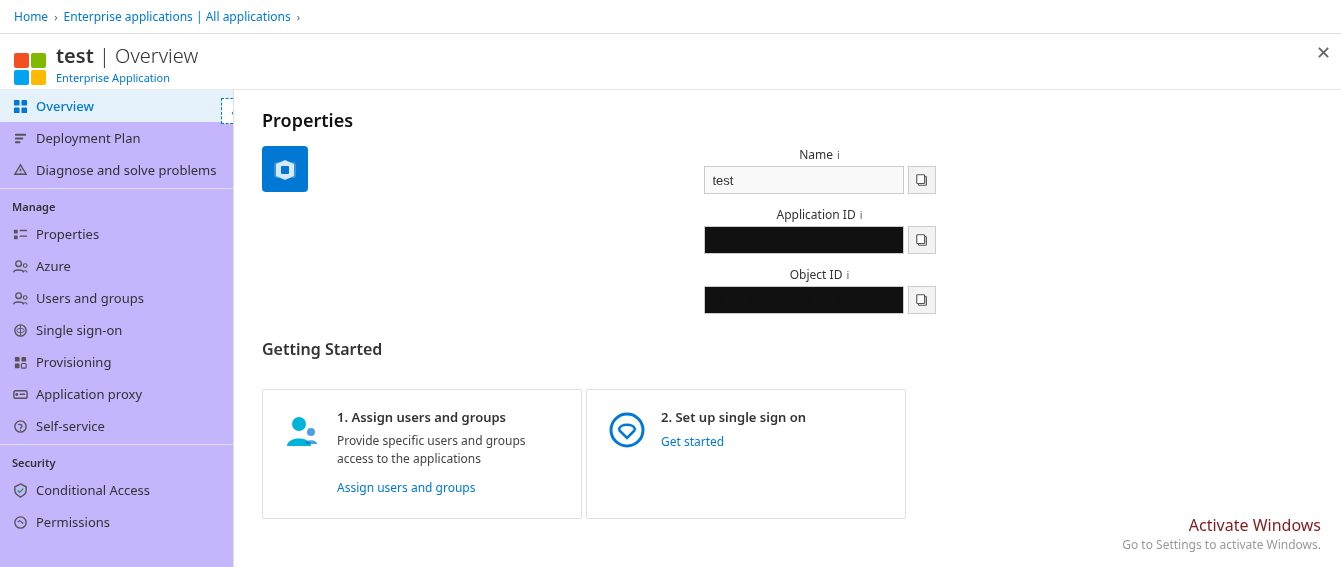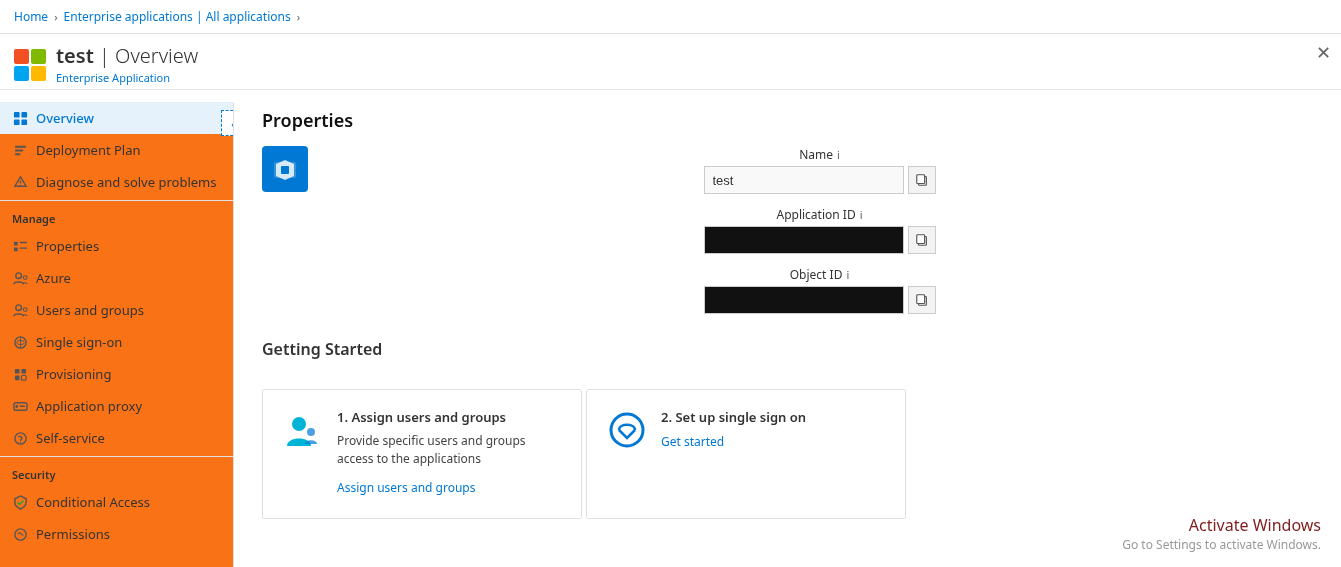--- a/index.html
+++ b/index.html
@@ -2,39 +2,39 @@
 <html><head>
   <meta charset="utf-8">
   <style>
     * { box-sizing: border-box; margin: 0; padding: 0; }
     body { font-family: 'Segoe UI', system-ui, sans-serif; font-size: 13px; background: #fff; color: #333; height: 567px; width: 1341px; overflow: hidden; display: flex; flex-direction: column; }
 
     .top-bar { display: flex; align-items: flex-end; padding: 8px 14px; border-bottom: 1px solid #e0e0e0; }
     .breadcrumb { display: flex; align-items: center; gap: 6px; font-size: 12px; color: #0078d4; }
     .breadcrumb span.sep { color: #666; font-size: 11px; }
 
-    .header-row { display: flex; align-items: center; padding: 8px 14px 4px; border-bottom: 1px solid #e8e8e8; position: relative; }
+    .header-row { display: flex; align-items: flex-end; padding: 8px 14px 4px; border-bottom: 1px solid #e8e8e8; position: relative; }
     .app-icon { width: 32px; height: 32px; margin-right: 10px; display: grid; grid-template-columns: 1fr 1fr; gap: 2px; margin-top: 2px; }
     .app-icon div { border-radius: 2px; }
     .icon-tl { background: #f25022; }
     .icon-tr { background: #7fba00; }
     .icon-bl { background: #00a4ef; }
     .icon-br { background: #ffb900; }
 
     .header-title-block { flex: 1; }
     .header-title { font-size: 20px; font-weight: 300; color: #333; }
     .header-title strong { font-weight: 600; }
     .header-subtitle { font-size: 11px; color: #0078d4; margin-top: 1px; }
 
     .close-btn { position: absolute; right: 10px; top: 8px; font-size: 18px; color: #666; cursor: pointer; background: none; border: none; }
 
     .main-layout { display: flex; flex: 1; overflow: hidden; }
 
     
-    .sidebar { width: 234px; min-width: 234px; border-right: 1px solid #e0e0e0; overflow-y: auto; background: #f97316; position: relative; margin-top: 12px; }
+    .sidebar { width: 234px; min-width: 234px; border-right: 1px solid #e0e0e0; overflow-y: auto; background: #c4b5fd; position: relative; }
     .collapse-btn { position: absolute; right: -14px; top: 8px; z-index: 10; border: 1px dashed #0078d4; background: #fff; width: 26px; height: 26px; display: flex; align-items: center; justify-content: center; cursor: pointer; color: #0078d4; font-size: 11px; }
 
     .sidebar-item { display: flex; align-items: center; gap: 8px; padding: 7px 12px; cursor: pointer; color: #333; font-size: 13px; }
     .sidebar-item.active { background: #e6f2fb; color: #0078d4; font-weight: 500; }
     .sidebar-item .sicon { width: 16px; height: 16px; display: flex; align-items: center; justify-content: center; flex-shrink: 0; }
 
     .sidebar-section-label { padding: 10px 12px 4px; font-size: 11px; font-weight: 600; color: #333; border-top: 1px solid #e0e0e0; margin-top: 2px; }
 
     
     .content { flex: 1; overflow-y: auto; padding: 18px 28px; }

